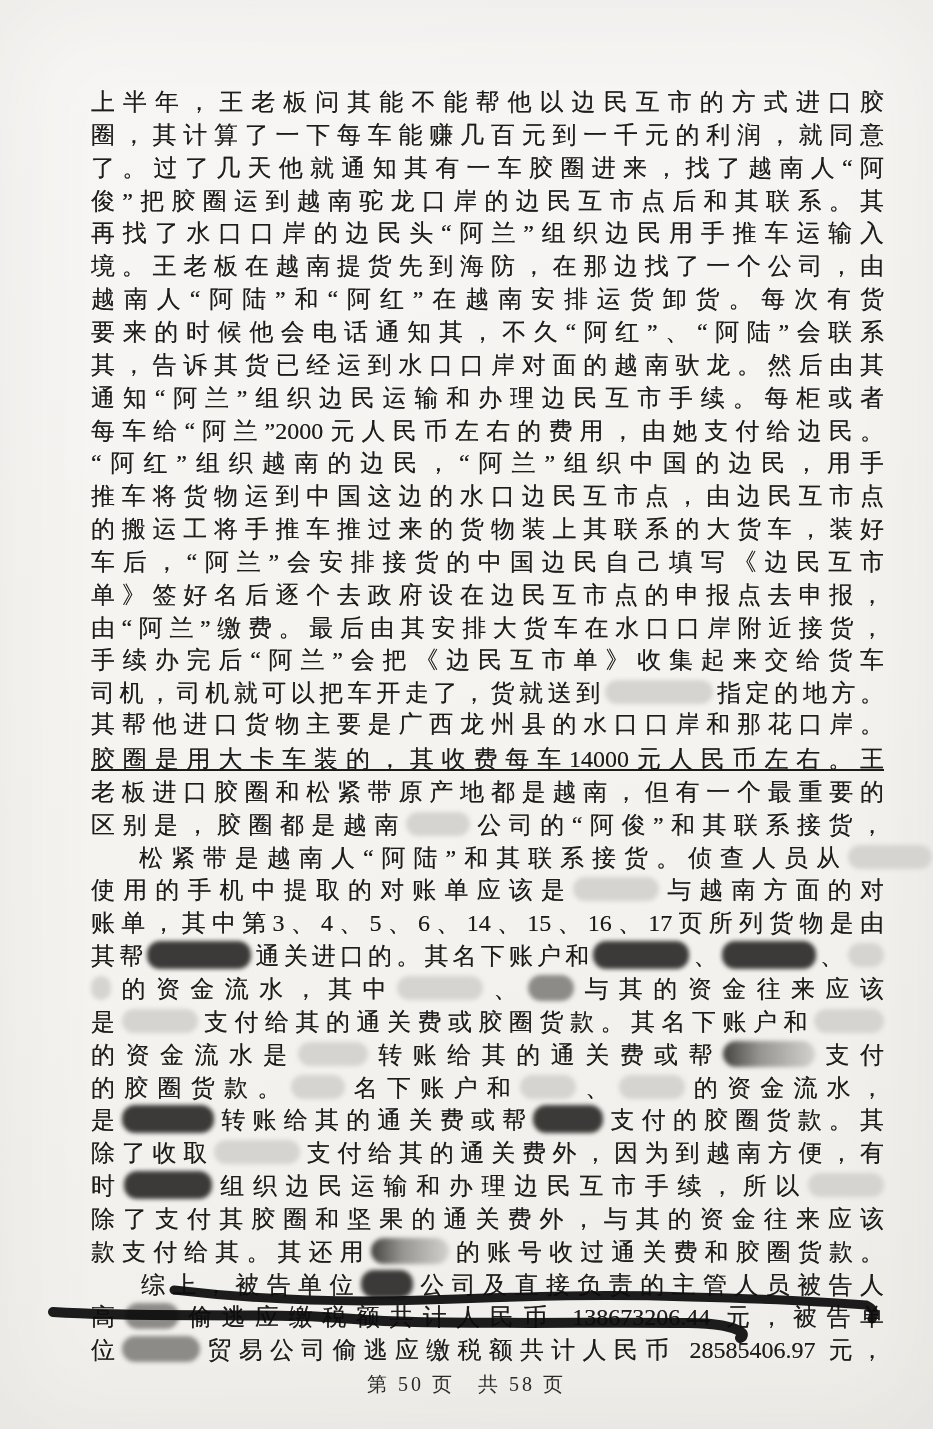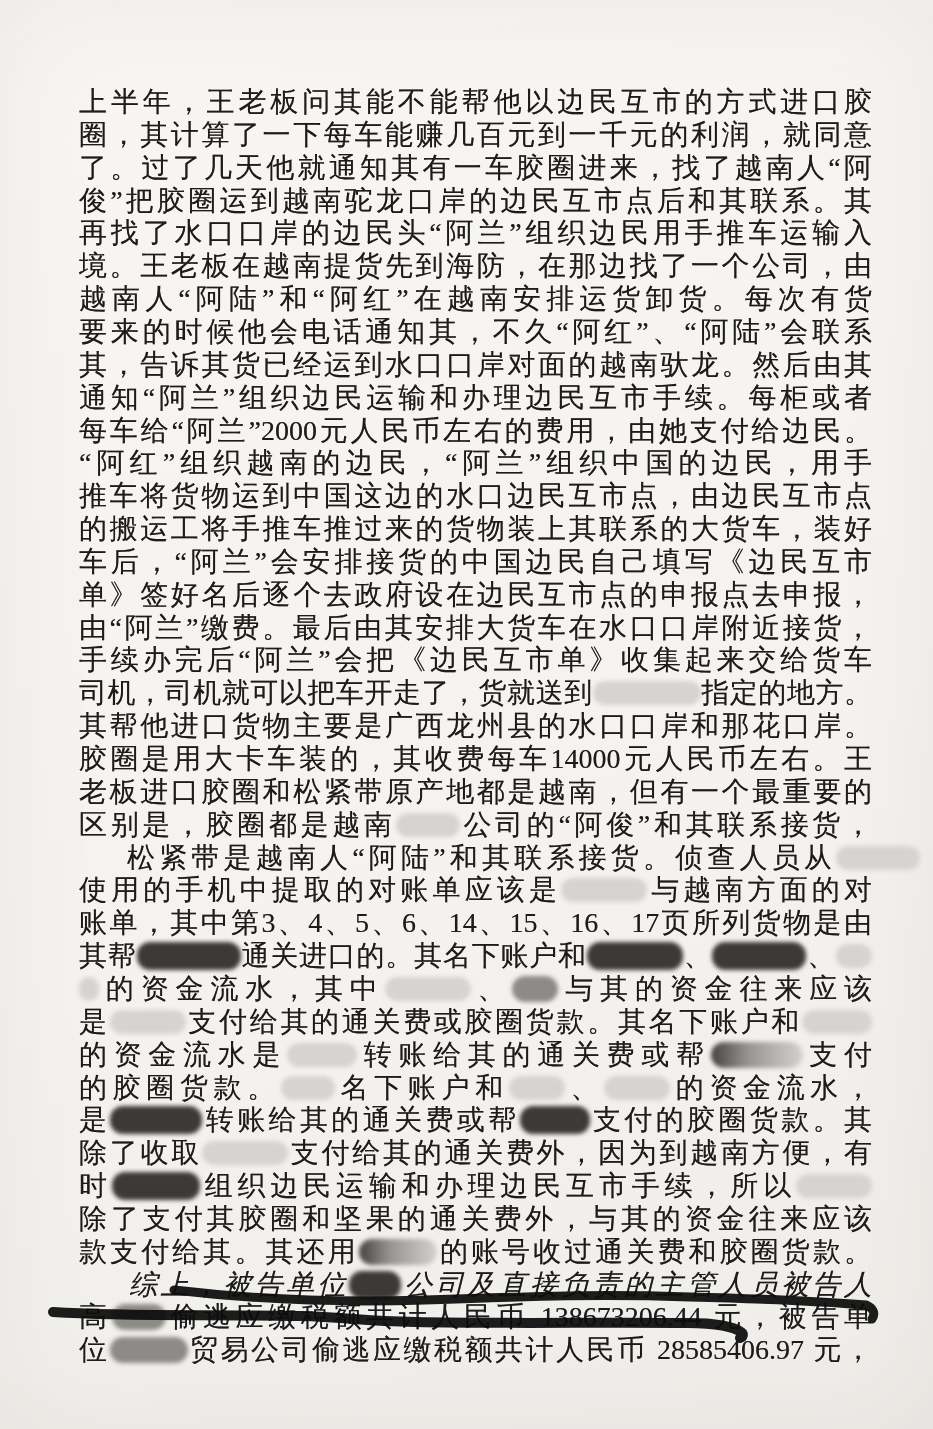--- a/index.html
+++ b/index.html
@@ -5,22 +5,22 @@
   html,body{margin:0;padding:0;background:#e8e7e4;}
   .page{
     position:relative;
     width:933px;height:1429px;
     background:linear-gradient(160deg,#f7f6f4 0%,#f4f3f0 55%,#eeede9 100%);
     box-shadow:inset 0 0 110px rgba(95,85,70,.07);
     overflow:hidden;
     font-family:"Liberation Serif","DejaVu Serif",serif;
   }
   .line{
-    position:absolute;left:79px;width:793px;height:33px;
-    font-size:28px;line-height:32px;color:#1d1c1b;
+    position:absolute;left:91px;width:793px;height:33px;
+    font-size:24px;line-height:32px;color:#1d1c1b;
     text-align:justify;text-align-last:justify;
     text-shadow:0 0 .5px rgba(20,20,20,.55);
   }
   .redact{
     display:inline-block;border-radius:13px;filter:blur(2.2px);
   }
   .r-dark {background:#3b3a38;height:28px;vertical-align:-5px;}
   .r-gray {background:#8d8b88;height:26px;vertical-align:-4px;}
   .r-light{background:#d6d4d0;height:24px;vertical-align:-3px;}
   .r-fade {background:linear-gradient(90deg,#454340 0%,#979592 40%,#d4d2ce 100%);height:26px;vertical-align:-4px;}
@@ -49,41 +49,45 @@
       <div class="line" style="top: 381.65px;"><span>通知“阿兰”组织边民运输和办理边民互市手续。每柜或者</span></div>
       <div class="line" style="top: 414.5px;"><span>每车给“阿兰”2000元人民币左右的费用，由她支付给边民。</span></div>
       <div class="line" style="top: 447.35px;"><span>“阿红”组织越南的边民，“阿兰”组织中国的边民，用手</span></div>
       <div class="line" style="top: 480.2px;"><span>推车将货物运到中国这边的水口边民互市点，由边民互市点</span></div>
       <div class="line" style="top: 513.05px;"><span>的搬运工将手推车推过来的货物装上其联系的大货车，装好</span></div>
       <div class="line" style="top: 545.9px;"><span>车后，“阿兰”会安排接货的中国边民自己填写《边民互市</span></div>
       <div class="line" style="top: 578.75px;"><span>单》签好名后逐个去政府设在边民互市点的申报点去申报，</span></div>
       <div class="line" style="top: 611.6px;"><span>由“阿兰”缴费。最后由其安排大货车在水口口岸附近接货，</span></div>
       <div class="line" style="top: 644.45px;"><span>手续办完后“阿兰”会把《边民互市单》收集起来交给货车</span></div>
       <div class="line" style="top: 677.3px;"><span>司机，司机就可以把车开走了，货就送到</span><span class="redact r-light" style="width: 108px;"></span><span>指定的地方。</span></div>
-      <div class="line" style="top: 710.15px;"><span>其帮他进口货物主要是广西龙州县的水口口岸和那花口岸。</span></div>
-      <div class="line" style="top: 743px;"><span>胶圈是用大卡车装的，其收费每车14000元人民币左右。王</span></div>
+      <div class="line" style="top: 710.15px; font-family: Liberation Mono, monospace;"><span>其帮他进口货物主要是广西龙州县的水口口岸和那花口岸。</span></div>
+      <div class="line" style="top: 743px; text-decoration: underline;"><span>胶圈是用大卡车装的，其收费每车14000元人民币左右。王</span></div>
       <div class="line" style="top: 775.85px;"><span>老板进口胶圈和松紧带原产地都是越南，但有一个最重要的</span></div>
       <div class="line" style="top: 808.7px;"><span>区别是，胶圈都是越南</span><span class="redact r-light" style="width: 64px;"></span><span>公司的“阿俊”和其联系接货，</span></div>
       <div class="line" style="top: 841.55px; margin-left: 48px;"><span>松紧带是越南人“阿陆”和其联系接货。侦查人员从</span><span class="redact r-light" style="width: 84px;"></span></div>
       <div class="line" style="top: 874.4px;"><span>使用的手机中提取的对账单应该是</span><span class="redact r-light" style="width: 86px;"></span><span>与越南方面的对</span></div>
       <div class="line" style="top: 907.25px;"><span>账单，其中第3、4、5、6、14、15、16、17页所列货物是由</span></div>
       <div class="line" style="top: 940.1px;"><span>其帮</span><span class="redact r-dark" style="width: 104px;"></span><span>通关进口的。其名下账户和</span><span class="redact r-dark" style="width: 96px;"></span><span>、</span><span class="redact r-dark" style="width: 94px;"></span><span>、</span><span class="redact r-light" style="width: 36px;"></span></div>
       <div class="line" style="top: 972.95px;"><span class="redact r-light" style="width: 20px;"></span><span>的资金流水，其中</span><span class="redact r-light" style="width: 86px;"></span><span>、</span><span class="redact r-gray" style="width: 46px;"></span><span>与其的资金往来应该</span></div>
       <div class="line" style="top: 1005.8px;"><span>是</span><span class="redact r-light" style="width: 76px;"></span><span>支付给其的通关费或胶圈货款。其名下账户和</span><span class="redact r-light" style="width: 70px;"></span></div>
       <div class="line" style="top: 1038.65px;"><span>的资金流水是</span><span class="redact r-light" style="width: 70px;"></span><span>转账给其的通关费或帮</span><span class="redact r-fade" style="width: 92px;"></span><span>支付</span></div>
       <div class="line" style="top: 1071.5px;"><span>的胶圈货款。</span><span class="redact r-light" style="width: 54px;"></span><span>名下账户和</span><span class="redact r-light" style="width: 56px;"></span><span>、</span><span class="redact r-light" style="width: 66px;"></span><span>的资金流水，</span></div>
       <div class="line" style="top: 1104.35px;"><span>是</span><span class="redact r-dark" style="width: 92px;"></span><span>转账给其的通关费或帮</span><span class="redact r-dark" style="width: 70px;"></span><span>支付的胶圈货款。其</span></div>
       <div class="line" style="top: 1137.2px;"><span>除了收取</span><span class="redact r-light" style="width: 86px;"></span><span>支付给其的通关费外，因为到越南方便，有</span></div>
       <div class="line" style="top: 1170.05px;"><span>时</span><span class="redact r-dark" style="width: 88px;"></span><span>组织边民运输和办理边民互市手续，所以</span><span class="redact r-light" style="width: 76px;"></span></div>
       <div class="line" style="top: 1202.9px;"><span>除了支付其胶圈和坚果的通关费外，与其的资金往来应该</span></div>
       <div class="line" style="top: 1235.75px;"><span>款支付给其。其还用</span><span class="redact r-fade" style="width: 78px;"></span><span>的账号收过通关费和胶圈货款。</span></div>
-      <div class="line" style="top: 1268.6px; padding-left: 50px; width: 743px; font-style: italic;"><span>综上，被告单位</span><span class="redact r-dark" style="width: 52px;"></span><span>公司及直接负责的主管人员被告人</span></div>
+      <div class="line" style="top: 1268.6px; padding-left: 50px; width: 743px;"><span>综上，被告单位</span><span class="redact r-dark" style="width: 52px;"></span><span>公司及直接负责的主管人员被告人</span></div>
       <div class="line" style="top: 1301.45px;"><span>高</span><span class="redact r-gray" style="width: 54px;"></span><span>偷逃应缴税额共计人民币 138673206.44 元，被告单</span></div>
       <div class="line" style="top: 1334.3px;"><span>位</span><span class="redact r-gray" style="width: 78px;"></span><span>贸易公司偷逃应缴税额共计人民币 28585406.97 元，</span></div>
     </div>
 
   <svg class="pen-overlay" width="933" height="1429" viewBox="0 0 933 1429">
     <path d="M174 1290 C250 1299 330 1303 425 1300 C540 1296 600 1294 690 1297 C770 1299 830 1302 866 1305 C873 1308 876 1313 872 1319" fill="none" stroke="#0c0c0c" stroke-width="9" stroke-linecap="round" opacity="0.93"></path>
     <path d="M53 1312 C130 1317 210 1314 300 1316 C345 1317 360 1321 415 1322 C510 1324 600 1322 688 1323 C716 1323 734 1327 741 1332 C744 1334 743 1337 740 1338" fill="none" stroke="#0c0c0c" stroke-width="10" stroke-linecap="round" opacity="0.93"></path>
   </svg>
 
+  <div class="footer">
+    <span>第 50 页</span>
+    <span>共 58 页</span>
+  </div>
 
 </div>
 
 </body></html>

